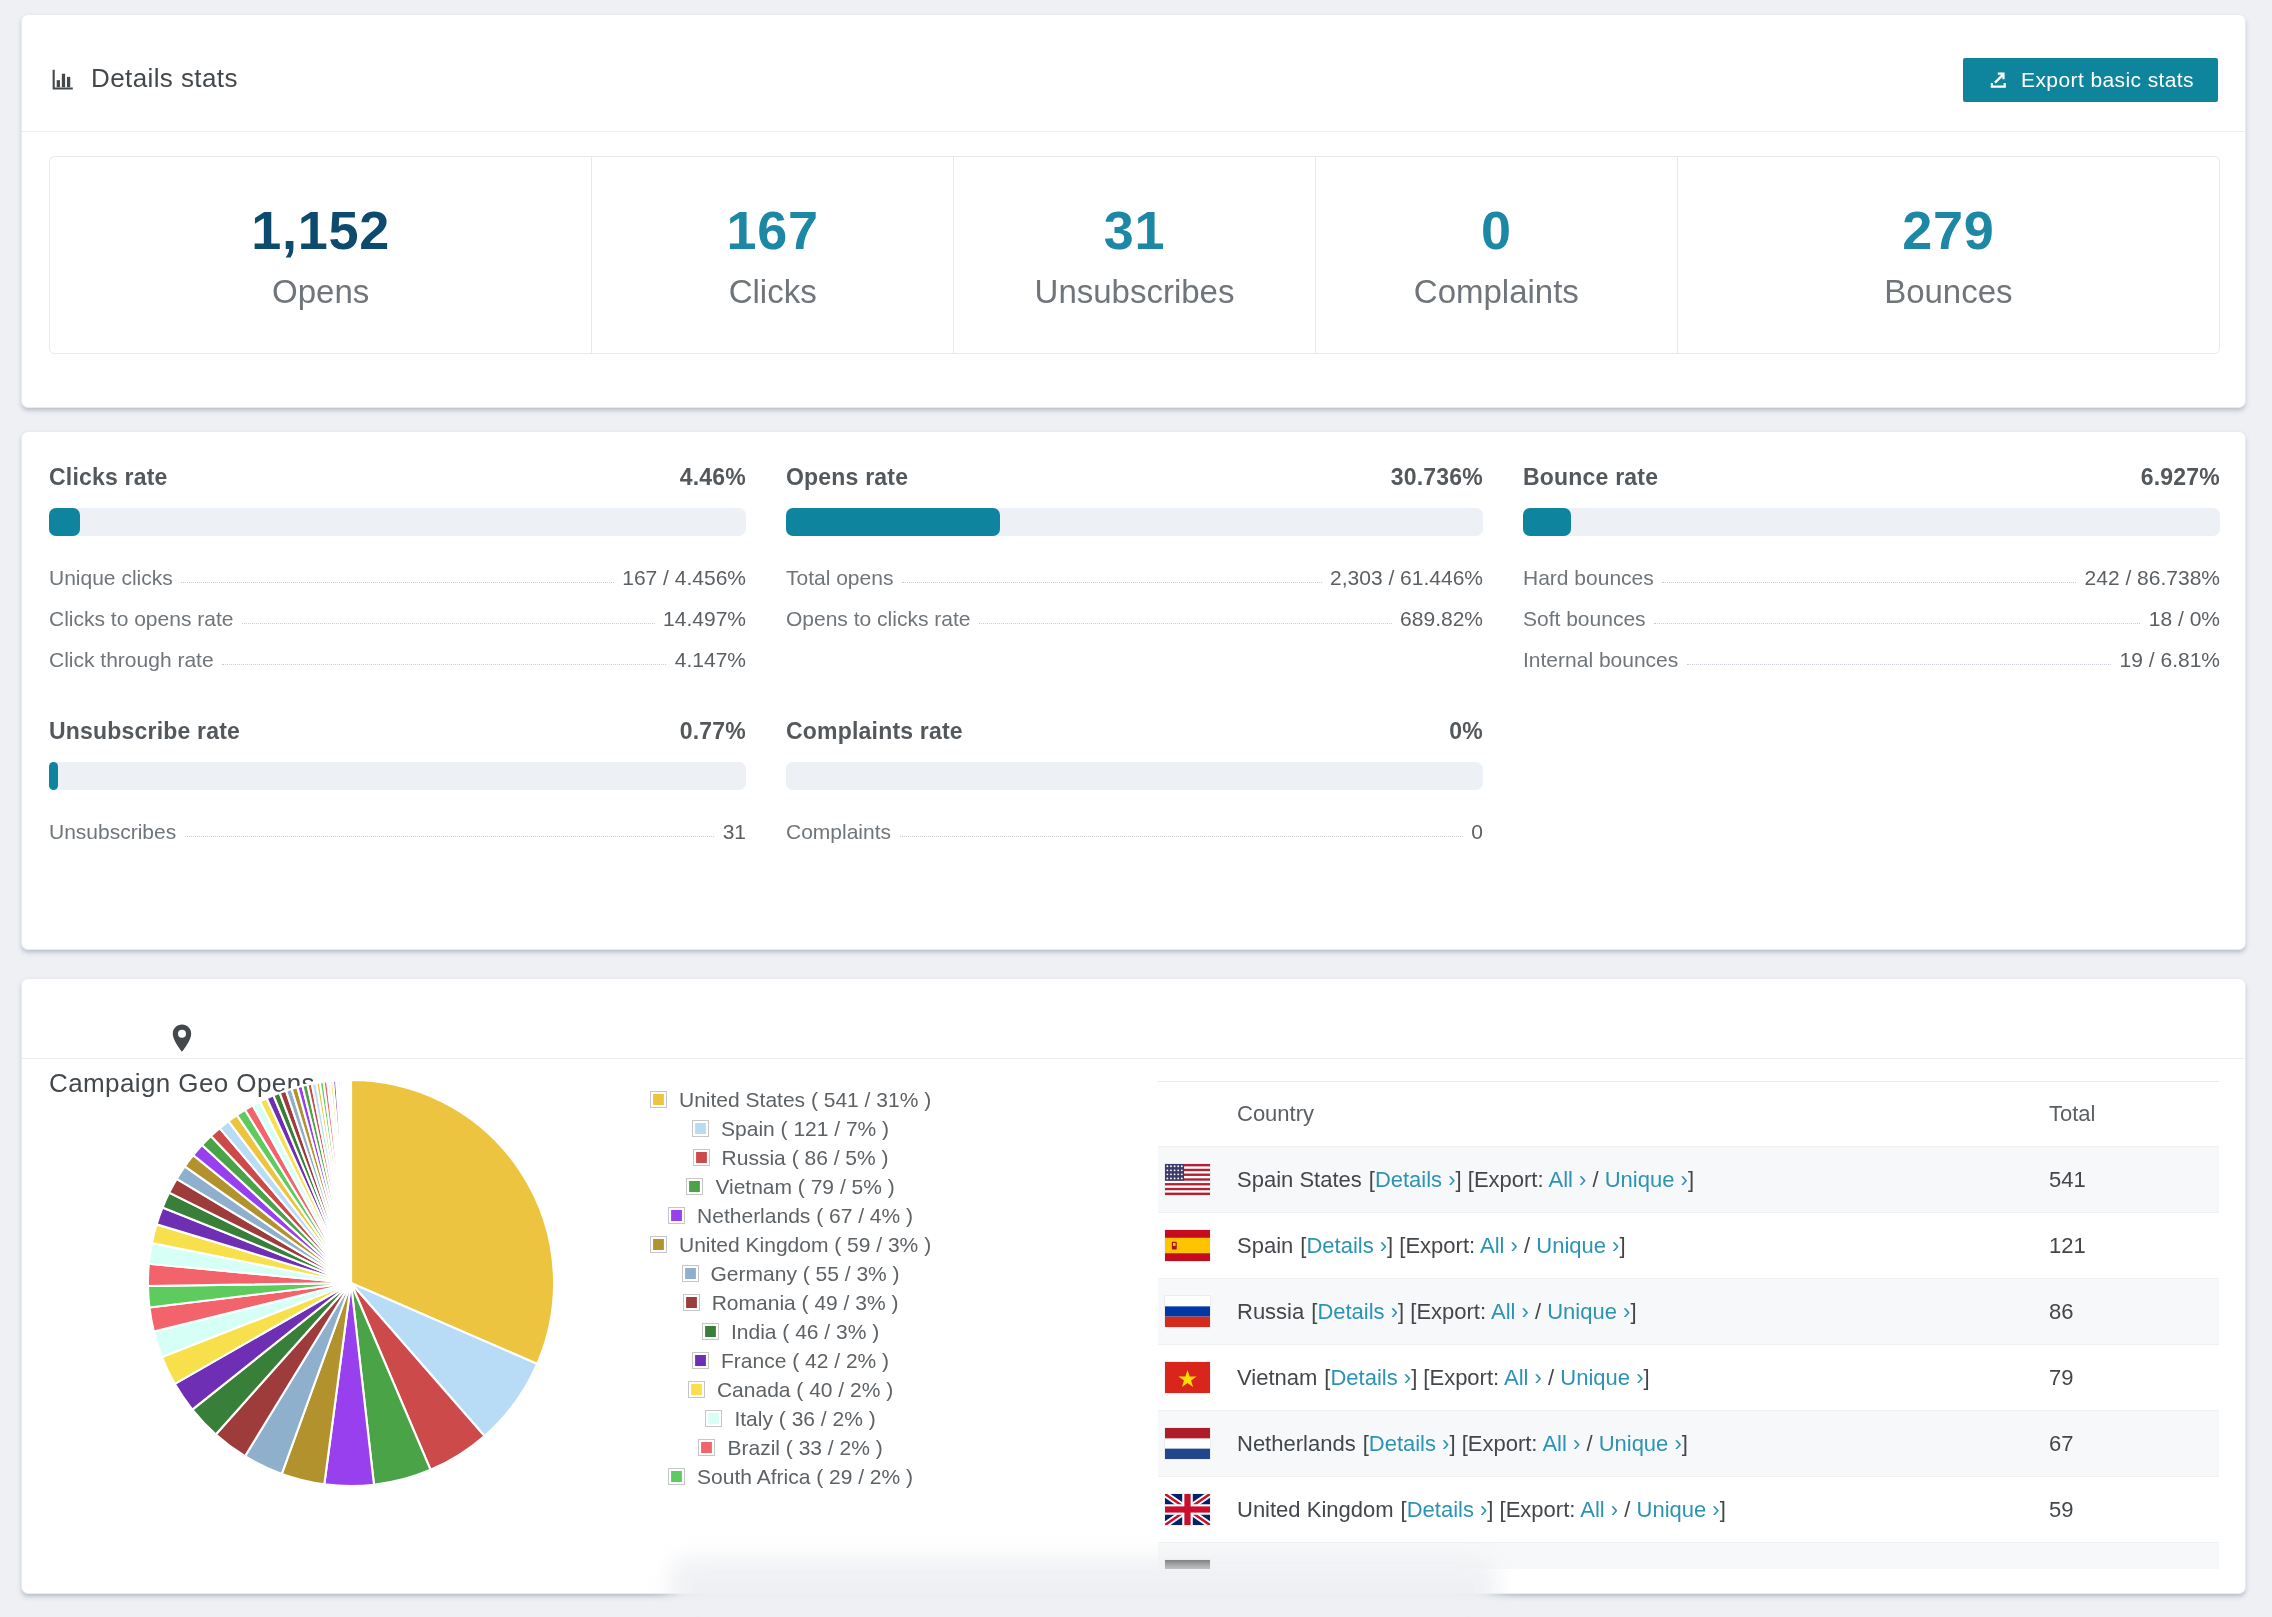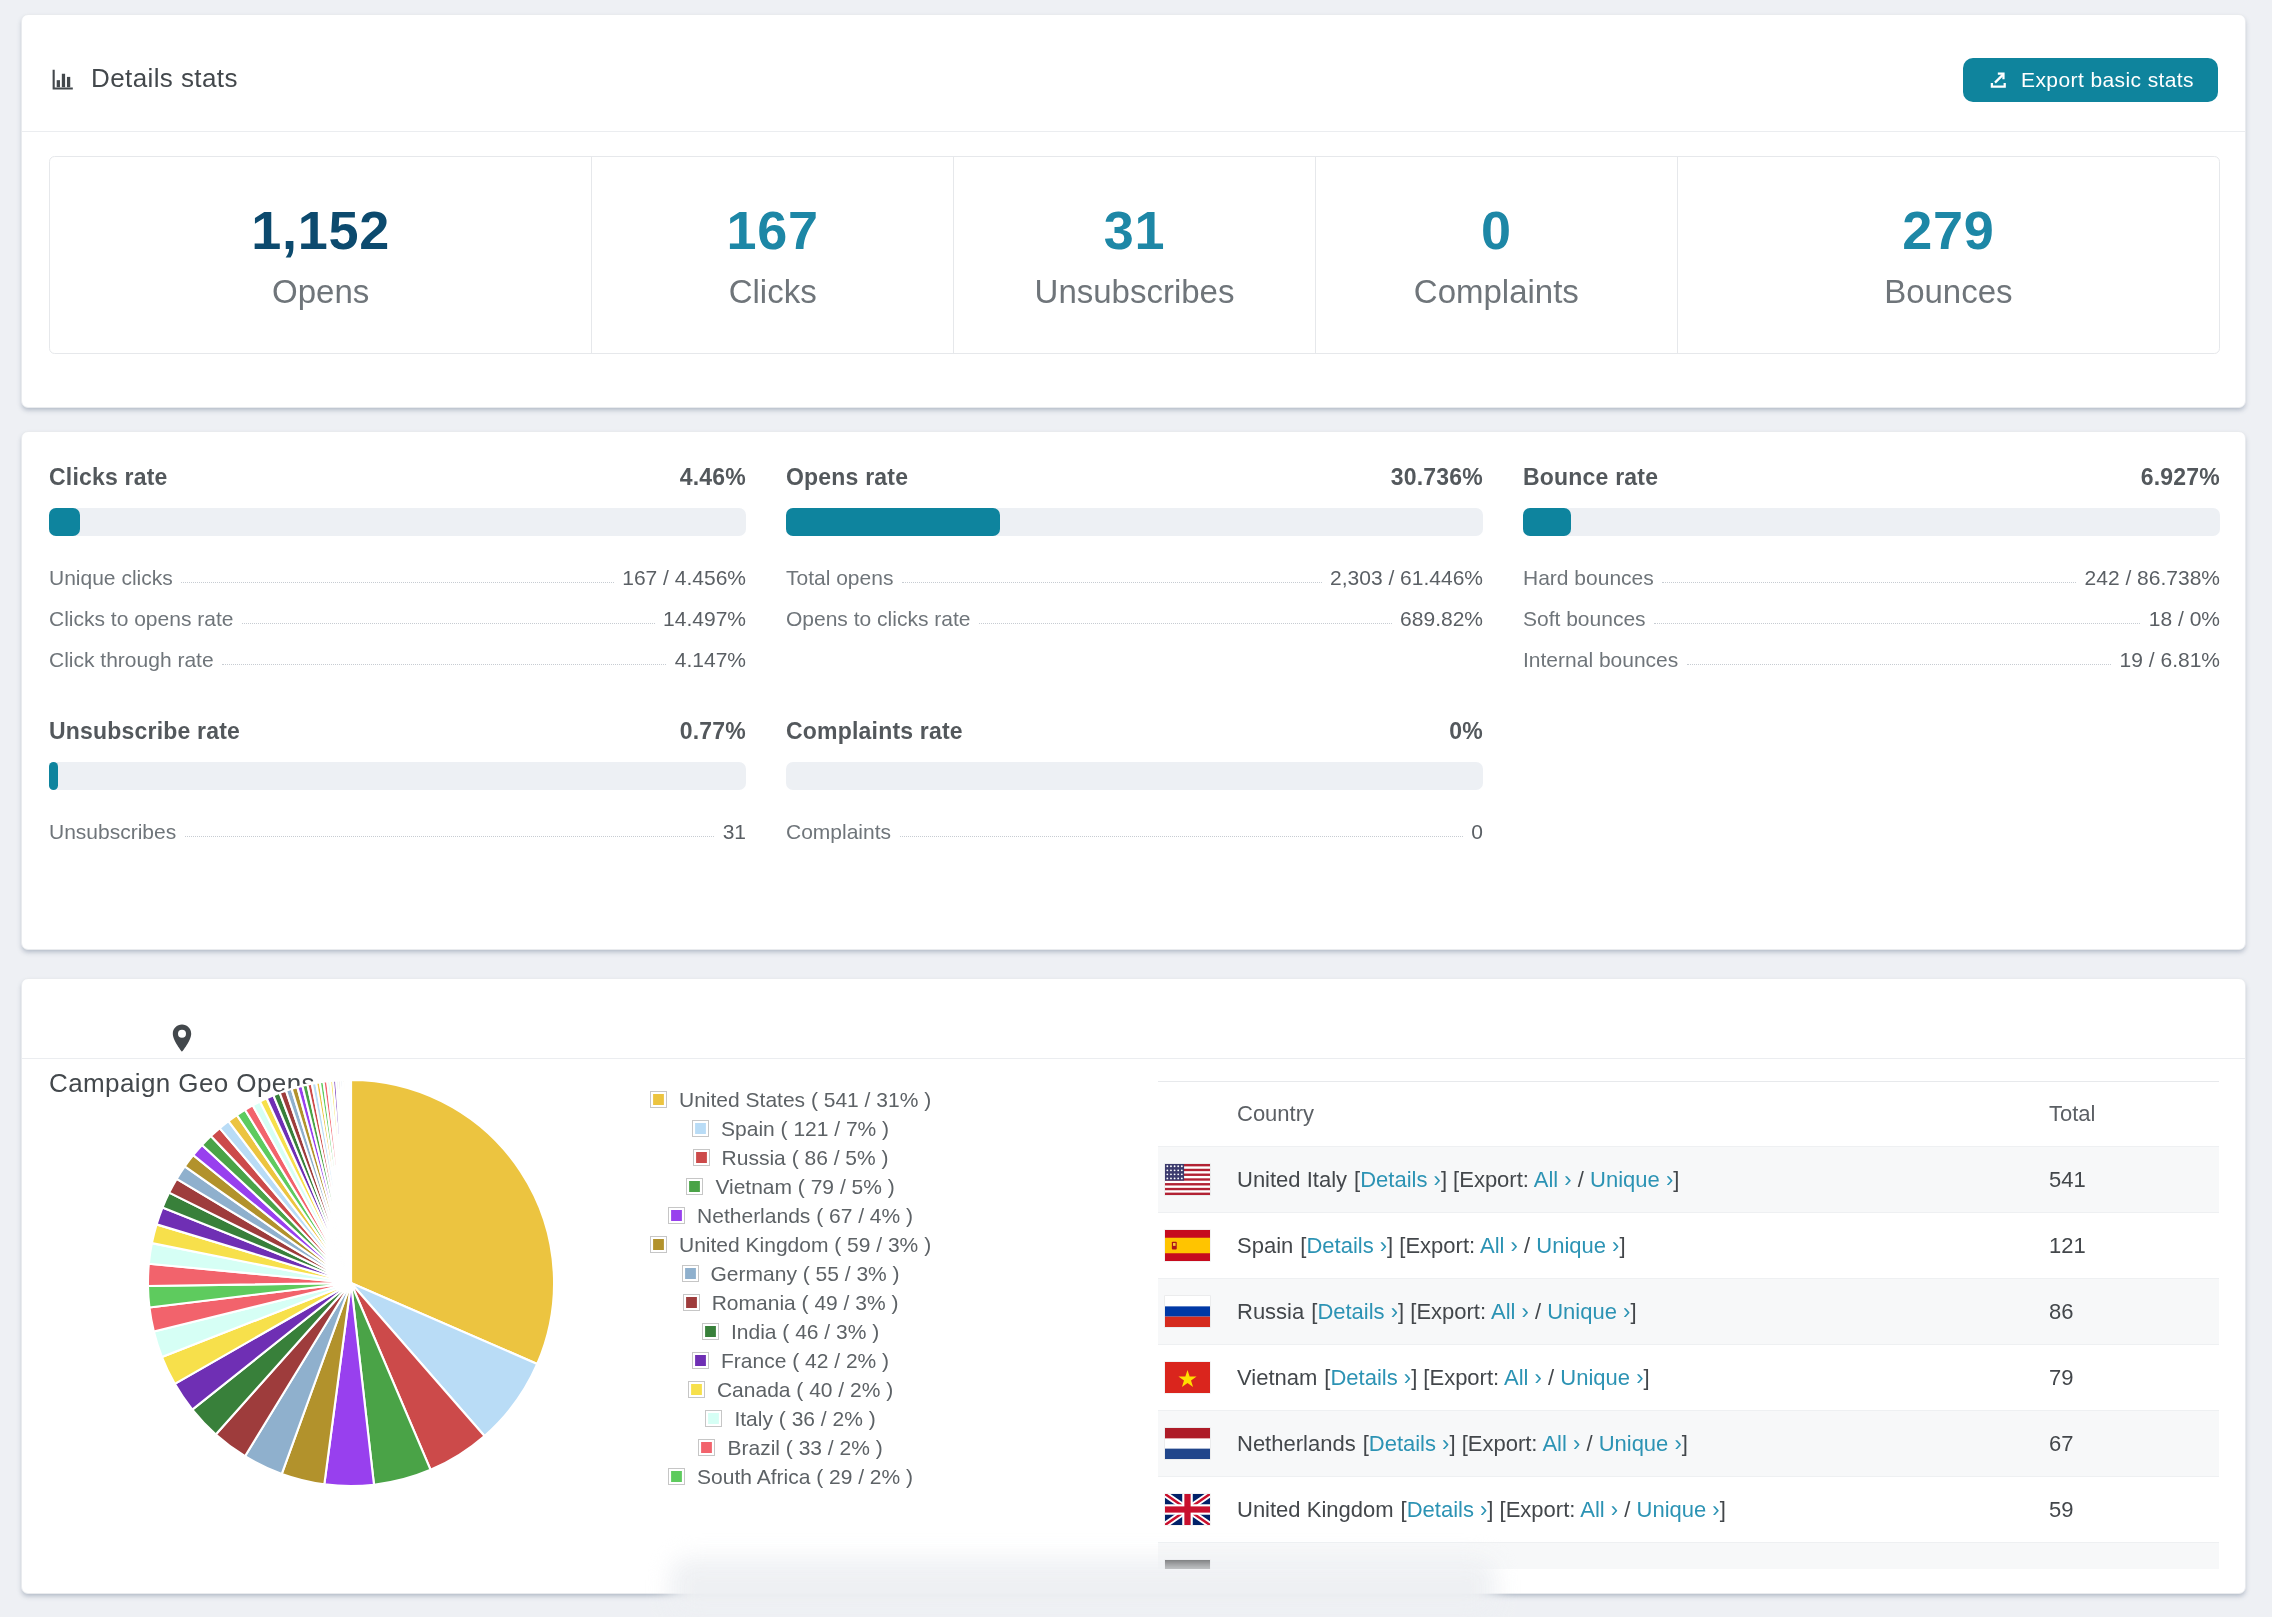--- a/index.html
+++ b/index.html
@@ -20,21 +20,21 @@
   .head-title{
     position:absolute;left:27px;top:48px;display:flex;align-items:center;gap:14px;
     font-size:26px;color:#43484c;letter-spacing:0.4px;white-space:nowrap;
   }
   .head-sep{position:absolute;left:0;right:0;height:0.7px;background:#ebedf0;}
   #tracking-sep{top:116px;}
   .export-btn{
     position:absolute;top:43px;right:27px;height:44px;padding:0 24px;
     display:flex;align-items:center;gap:11.3px;
     color:#fff;font-size:21px;letter-spacing:0.4px;
-    border:none;border-radius:10px;cursor:pointer;font-family:inherit;
+    border:none;border-radius:2px;cursor:pointer;font-family:inherit;
   }
   .stats-box{
     position:absolute;left:27px;top:141px;width:2171px;height:198px;
     border:0.7px solid #e6e8eb;border-radius:5.6px;display:flex;box-sizing:border-box;
   }
   .stat-cell{display:flex;flex-direction:column;align-items:center;justify-content:center;gap:12.7px;}
   .stat-cell.w-lg{width:25%;}
   .stat-cell.w-sm{width:16.666%;}
   .stat-cell + .stat-cell{border-left:0.7px solid #e6e8eb;}
   .stat-value{font-size:54px;font-weight:700;letter-spacing:0.7px;}
@@ -399,21 +399,21 @@
             <circle cx="6.1" cy="10.7" r="0.95" fill="#fff"></circle>
             <circle cx="9.8" cy="10.7" r="0.95" fill="#fff"></circle>
             <circle cx="13.5" cy="10.7" r="0.95" fill="#fff"></circle>
             <circle cx="17.2" cy="10.7" r="0.95" fill="#fff"></circle>
             <circle cx="2.4" cy="14.9" r="0.95" fill="#fff"></circle>
             <circle cx="6.1" cy="14.9" r="0.95" fill="#fff"></circle>
             <circle cx="9.8" cy="14.9" r="0.95" fill="#fff"></circle>
             <circle cx="13.5" cy="14.9" r="0.95" fill="#fff"></circle>
             <circle cx="17.2" cy="14.9" r="0.95" fill="#fff"></circle>
           </svg>
-          <span class="row-text"><span class="country">United Italy</span><span>[</span><span class="lnk" style="color: rgb(44, 147, 180);">Details ›</span><span>] [Export: </span><span class="lnk" style="color: rgb(44, 147, 180);">All ›</span><span> / </span><span class="lnk" style="color: rgb(44, 147, 180);">Unique ›</span><span>]</span></span>
+          <span class="row-text"><span class="country">Spain States</span><span>[</span><span class="lnk" style="color: rgb(44, 147, 180);">Details ›</span><span>] [Export: </span><span class="lnk" style="color: rgb(44, 147, 180);">All ›</span><span> / </span><span class="lnk" style="color: rgb(44, 147, 180);">Unique ›</span><span>]</span></span>
         </div>
         <div>541</div>
       </div>
       <div class="t-row">
         <div class="t-c1">
           <svg class="flag" viewBox="0 0 46 32" preserveAspectRatio="none">
             <rect width="46" height="32" fill="#ffc400"></rect>
             <rect width="46" height="8" fill="#c60b1e"></rect>
             <rect y="24" width="46" height="8" fill="#c60b1e"></rect>
             <rect x="7" y="12" width="5" height="8" rx="1" fill="#ad1519"></rect>

